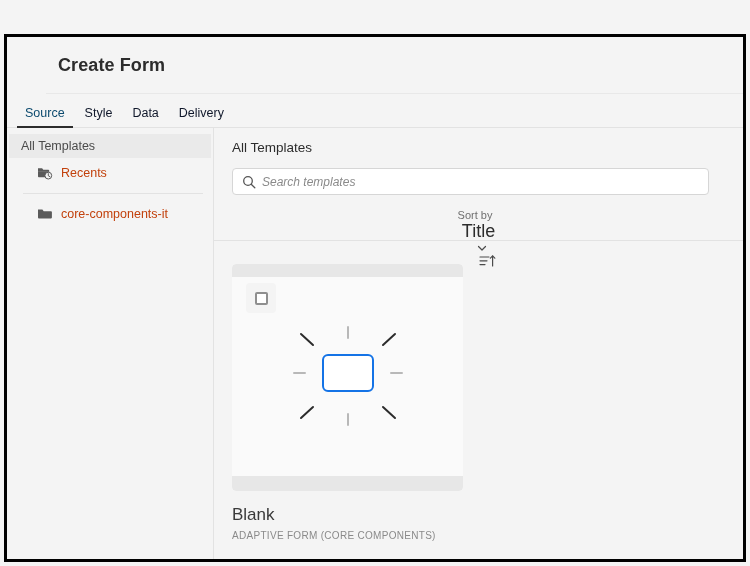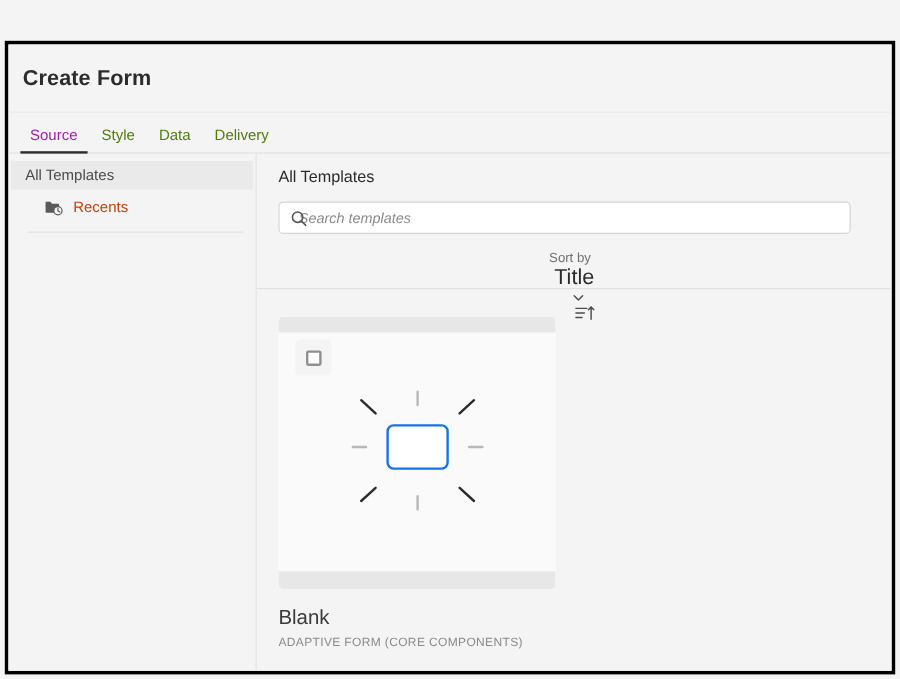--- a/index.html
+++ b/index.html
@@ -38,20 +38,21 @@
   
   .app-header {
     height: 57px;
     flex: 0 0 57px;
     background: #f4f4f4;
     display: flex;
     align-items: center;
     padding: 0 0 0 12px;
     box-sizing: border-box;
     border-bottom: 1px solid #e8e8e8;
+    margin-left: 39px;
   }
   .app-title {
     font-size: 18px;
     font-weight: bold;
     color: #2c2c2c;
     letter-spacing: 0.1px;
   }
 
   
   .tabbar {
@@ -62,26 +63,26 @@
     align-items: flex-end;
     padding-left: 8px;
     box-sizing: border-box;
     border-bottom: 1px solid #e2e2e2;
     position: relative;
   }
   .tab {
     position: relative;
     padding: 0 10px 7px 10px;
     font-size: 12.5px;
-    color: #4d7c0f;
+    color: #0f172a;
     cursor: pointer;
     white-space: nowrap;
   }
   .tab.active {
-    color: #a21caf;
+    color: #0c4a6e;
   }
   .tab.active::after {
     content: "";
     position: absolute;
     left: 2px;
     right: 2px;
     bottom: -1px;
     height: 2px;
     background: #2c2c2c;
   }
@@ -162,21 +163,21 @@
     width: 477px;
     height: 27px;
   }
   .search-input {
     width: 100%;
     height: 100%;
     box-sizing: border-box;
     border: 1px solid #d6d6d6;
     border-radius: 4px;
     background: #ffffff;
-    padding: 0 8px 0 16px;
+    padding: 0 8px 0 29px;
     font-size: 12px;
     font-family: "Liberation Sans", sans-serif;
     color: #4b4b4b;
     outline: none;
   }
   .search-input::placeholder {
     color: #8a8a8a;
     font-style: italic;
   }
   .search-icon {
@@ -327,20 +328,28 @@
               <path d="M1 6.3h11.2v5.1c0 .45-.35.8-.8.8H1.8c-.45 0-.8-.35-.8-.8V6.3z" fill="#5a5a5a"></path>
               <circle cx="11.3" cy="10.6" r="3.4" fill="#f4f4f4" stroke="#5a5a5a" stroke-width="1"></circle>
               <path d="M11.3 8.6v2.1l1.5.9" stroke="#5a5a5a" stroke-width="1" fill="none" stroke-linecap="round"></path>
             </svg>
           </span>
           <span>Recents</span>
         </div>
 
         <div class="rail-sep"></div>
 
+        <div class="rail-item child">
+          <span class="rail-icon">
+            <svg width="16" height="16" viewBox="0 0 16 16">
+              <path d="M1 3.6h4.4l1.3 1.6h7.3c.5 0 .9.4.9.9v5.5c0 .5-.4.9-.9.9H1.9c-.5 0-.9-.4-.9-.9V3.6z" fill="#5a5a5a"></path>
+            </svg>
+          </span>
+          <span>core-components-it</span>
+        </div>
 
       </div>
 
       <div class="content">
 
         <div class="content-head">
           <div class="content-title">All Templates</div>
 
           <div class="search-wrap">
             <span class="search-icon">

